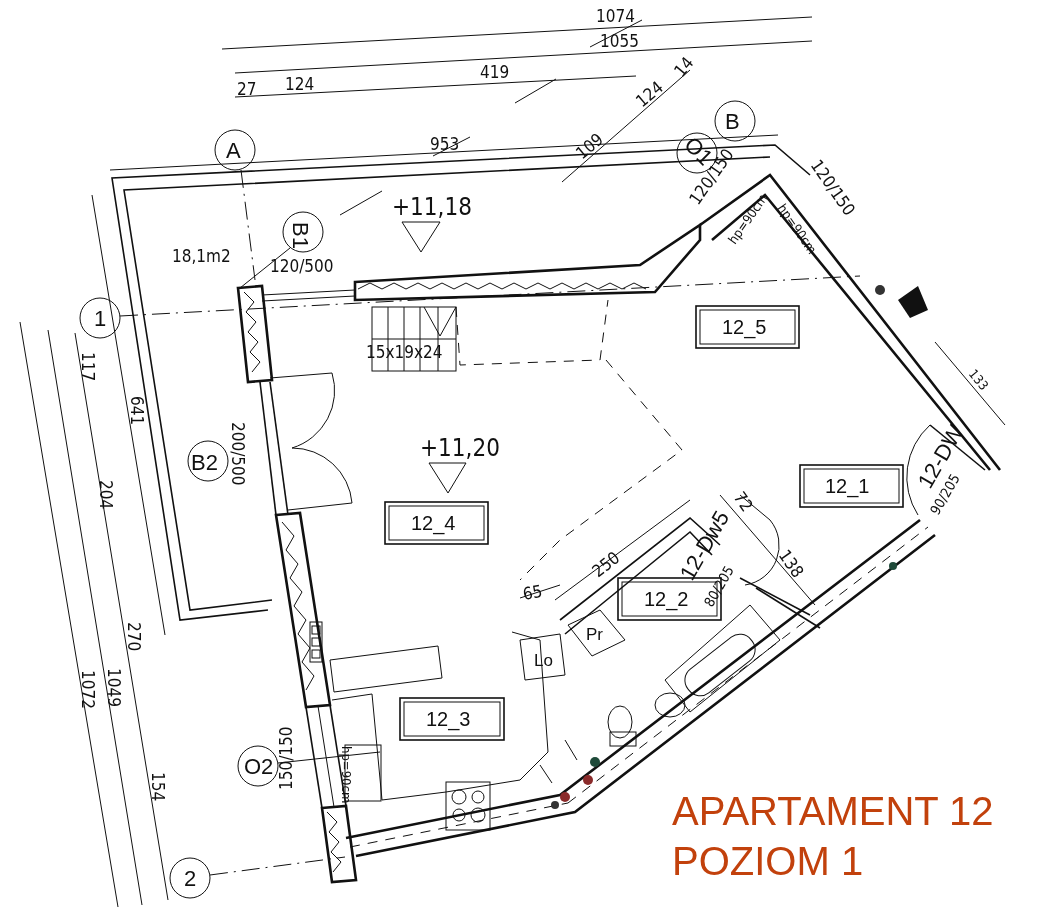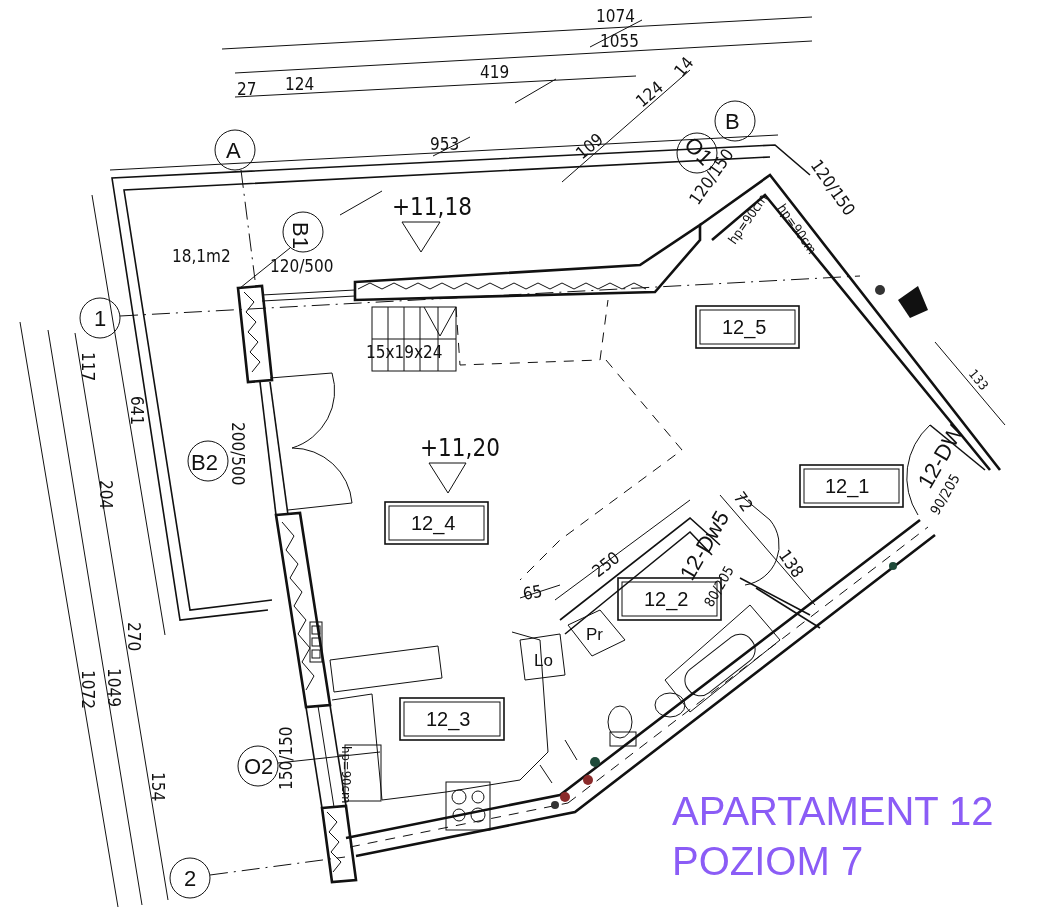--- a/index.html
+++ b/index.html
@@ -2,21 +2,21 @@
 <html><head>
   <meta charset="utf-8">
   <style>
     html, body { margin: 0; padding: 0; background: #ffffff; }
     body { width: 1040px; height: 918px; overflow: hidden; position: relative; }
     svg { position: absolute; left: 0; top: 0; }
     .dim { font-family: "DejaVu Sans Condensed", "DejaVu Sans", sans-serif; font-size: 17px; fill: #111; }
     .lbl { font-family: "Liberation Sans", sans-serif; font-size: 20px; fill: #111; }
     .elev { font-family: "DejaVu Sans", sans-serif; font-size: 24px; fill: #111; font-stretch: condensed; }
     .axis { font-family: "Liberation Sans", sans-serif; font-size: 22px; fill: #111; }
-    .title { position: absolute; left: 672px; font-family: "Liberation Sans", sans-serif; font-size: 40px; color: #8b5cf6; line-height: 1; white-space: nowrap; }
+    .title { position: absolute; left: 672px; font-family: "Liberation Sans", sans-serif; font-size: 40px; color: #c2410c; line-height: 1; white-space: nowrap; }
     .ln { stroke: #111; fill: none; }
     .thin { stroke-width: 1; }
     .med { stroke-width: 1.6; }
     .thick { stroke-width: 2.6; }
     .dash { stroke-dasharray: 10 8; }
     .dashdot { stroke-dasharray: 18 6 2 6; }
   </style>
 </head>
 <body>
 
@@ -276,13 +276,13 @@
 
   <g>
     <rect class="ln thin" x="310" y="622" width="12" height="40"></rect>
     <rect class="ln thin" x="312" y="626" width="8" height="8"></rect>
     <rect class="ln thin" x="312" y="638" width="8" height="8"></rect>
     <rect class="ln thin" x="312" y="650" width="8" height="8"></rect>
   </g>
 </svg>
 
 <div class="title" style="top:791px;">APARTAMENT 12</div>
-<div class="title" style="top:841px;">POZIOM 7</div>
+<div class="title" style="top:841px;">POZIOM 1</div>
 
 </body></html>

